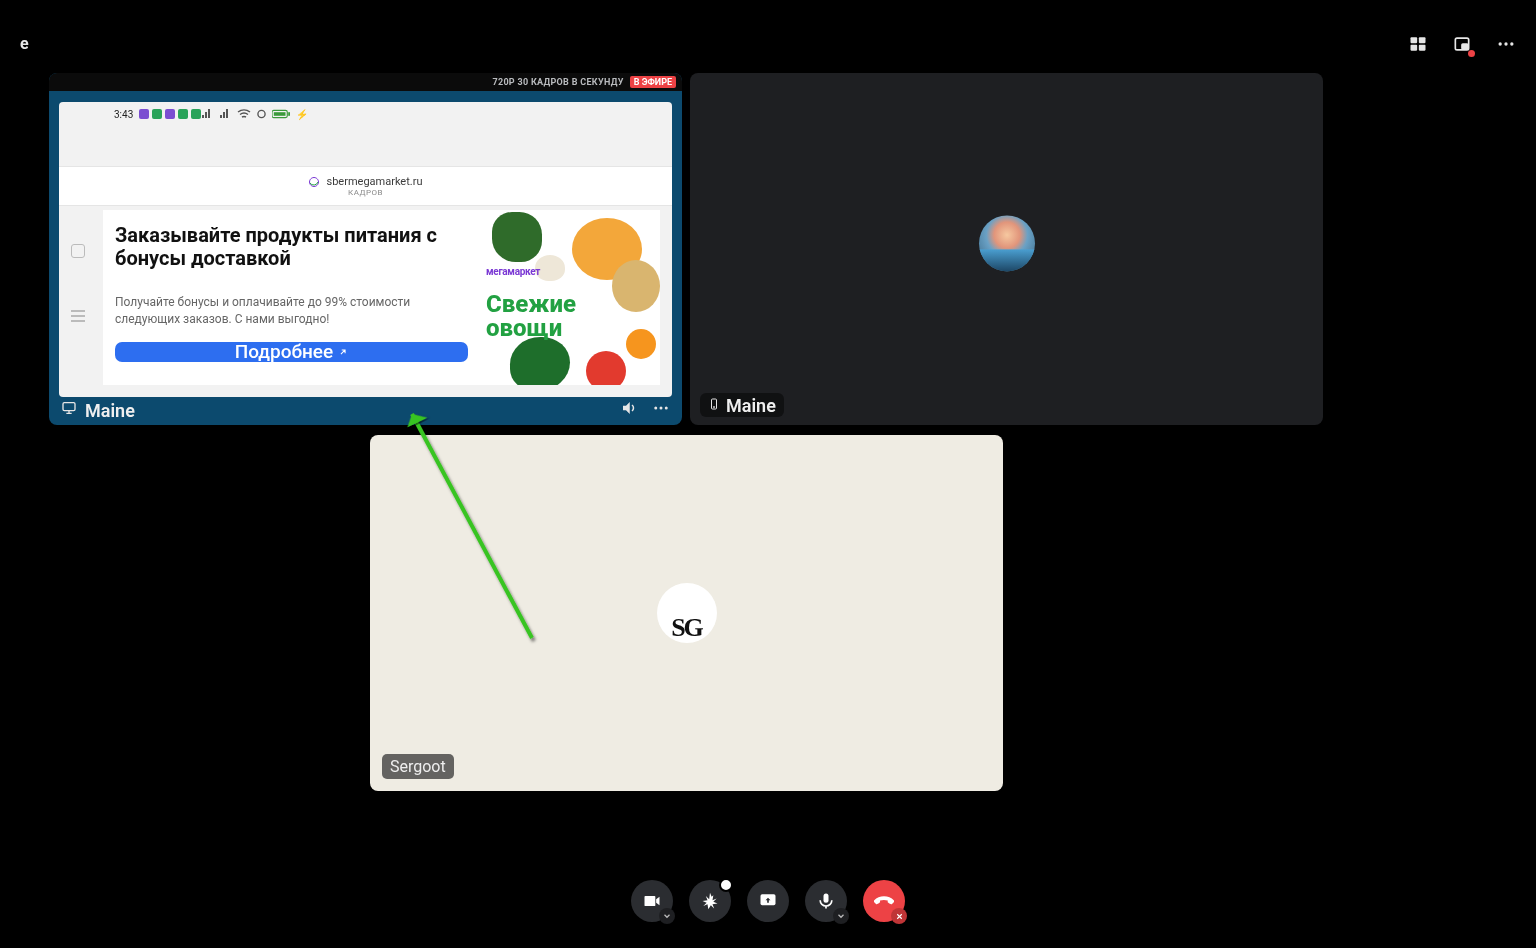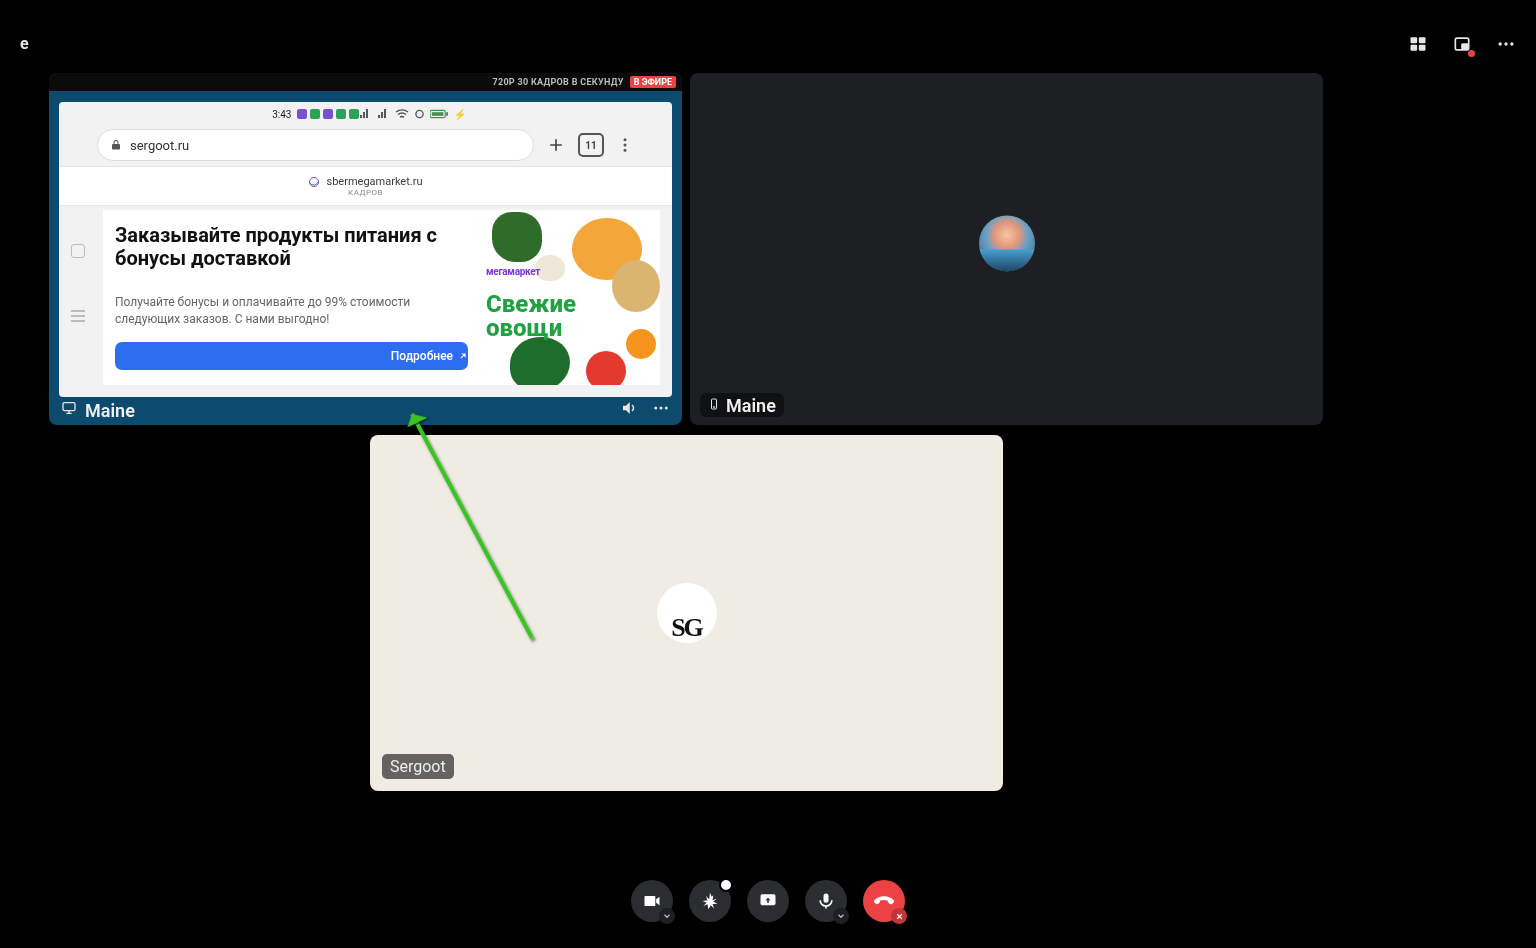--- a/index.html
+++ b/index.html
@@ -15,21 +15,21 @@
 .tile{position:absolute;background:#0f0f0f;border-radius:8px;overflow:hidden}
 .tile1{left:49px;top:73px;width:633px;height:352px;background:#0c4a6e}
 .tile2{left:690px;top:73px;width:633px;height:352px;background:#1e1f22}
 .tile3{left:370px;top:435px;width:633px;height:356px;background:#efece3}
 
 .t1-top{position:absolute;top:0;left:0;right:0;height:18px;background:#0b0b0b;display:flex;justify-content:flex-end;align-items:center;padding-right:6px;gap:6px}
 .t1-badge{font-size:9px;font-weight:700;color:#b9bbbe;letter-spacing:.3px}
 .t1-live{font-size:9px;font-weight:700;background:#ed4245;color:#fff;padding:1px 4px;border-radius:2px}
 
 .phone{position:absolute;left:10px;top:29px;width:613px;height:295px;background:#f2f2f2;border-radius:4px}
-.ph-status{position:absolute;top:4px;left:8px;right:0;height:16px;display:flex;justify-content:center;align-items:center;padding:0 55px 0 55px;font-size:10px;color:#222}
+.ph-status{position:absolute;top:4px;left:0;right:0;height:16px;display:flex;justify-content:flex-start;align-items:center;padding:0 55px 0 55px;font-size:10px;color:#222}
 .ph-time{display:flex;align-items:center;gap:6px}
 .mini-icons{display:flex;gap:3px}
 .mini{width:10px;height:10px;border-radius:2px;background:#7b4fd1}
 .mini.g{background:#2aa35a}
 .ph-net{display:flex;gap:6px;align-items:center;font-size:10px;color:#444}
 .ph-addr{position:absolute;top:26px;left:38px;right:38px;height:34px;display:flex;align-items:center;gap:12px}
 .addr-box{flex:1;height:30px;background:#fff;border:1px solid #ddd;border-radius:16px;display:flex;align-items:center;padding:0 12px;gap:8px}
 .addr-text{font-size:13px;color:#333}
 .addr-plus,.addr-tabs,.addr-menu{color:#444;display:flex;align-items:center;justify-content:center}
 .addr-tabs{width:22px;height:20px;border:2px solid #555;border-radius:5px;font-size:10px;font-weight:700}
@@ -41,21 +41,21 @@
 .ph-dots3{position:absolute;left:48px;top:74px;color:#666}
 .ph-close{position:absolute;right:14px;top:74px;color:#555}
 .ph-left-ico1{position:absolute;left:12px;top:142px;width:12px;height:12px;border:1.5px solid #bbb;border-radius:3px}
 .ph-left-ico2{position:absolute;left:12px;top:208px;display:flex;flex-direction:column;gap:3px}
 .ph-left-ico2 div{width:14px;height:2px;background:#bbb}
 
 .ad-wrap{position:absolute;top:108px;left:44px;right:12px;bottom:12px;background:#fff;display:flex}
 .ad-lhs{flex:1;padding:14px 12px 6px 12px}
 .ad-h{font-size:20px;font-weight:700;color:#111;line-height:1.15}
 .ad-p{font-size:12px;color:#666;margin-top:24px;line-height:1.4}
-.ad-btn{margin-top:14px;height:28px;background:#2d6ef0;border-radius:7px;display:flex;align-items:center;justify-content:flex-end;color:#fff;font-size:12px;font-weight:500;gap:5px}
+.ad-btn{margin-top:14px;height:20px;background:#2d6ef0;border-radius:7px;display:flex;align-items:center;justify-content:center;color:#fff;font-size:19px;font-weight:500;gap:5px}
 .ad-rhs{width:180px;position:relative;overflow:hidden}
 .veg{position:absolute;border-radius:50%}
 .veg.pump{background:#f3a73a;width:70px;height:62px;right:18px;top:8px}
 .veg.broc{background:#2f6b2a;width:50px;height:50px;left:12px;top:2px;border-radius:40% 45% 42% 47%}
 .veg.garlic{background:#eee7d8;width:30px;height:26px;left:55px;top:45px;border-radius:50% 50% 45% 45%}
 .veg.pot{background:#d9b56f;width:48px;height:52px;right:0px;top:50px}
 .veg.leaf{background:#1e6e2b;width:60px;height:54px;left:30px;bottom:-6px;border-radius:52% 48% 55% 42%}
 .veg.tom{background:#e23a2e;width:40px;height:40px;right:34px;bottom:-6px}
 .veg.pep{background:#f6951e;width:30px;height:30px;right:4px;bottom:26px}
 .mm-logo{position:absolute;left:6px;top:56px;font-size:10px;color:#7b39d4;font-weight:700;letter-spacing:-.3px}
@@ -150,41 +150,20 @@
             </svg>
           <svg width="18" height="10" viewBox="0 0 20 10">
               <rect x="0" y="1" width="17" height="8" rx="2" fill="none" stroke="#3a9a3a" stroke-width="1.3"></rect>
               <rect x="2" y="3" width="13" height="4" fill="#3a9a3a"></rect>
               <rect x="18" y="3" width="2" height="4" fill="#3a9a3a"></rect>
             </svg>
           <span style="font-weight:700;color:#555">⚡</span>
         </div>
       </div>
 
-      <div class="ph-addr">
-        <div class="addr-box">
-          <span><svg width="12" height="12" viewBox="0 0 24 24" fill="#555">
-                <path d="M12 2a5 5 0 0 0-5 5v3H6a2 2 0 0 0-2 2v7a2 2 0 0 0 2 2h12a2 2 0 0 0 2-2v-7a2 2 0 0 0-2-2h-1V7a5 5 0 0 0-5-5zm-3 5a3 3 0 1 1 6 0v3H9z"></path>
-              </svg></span>
-          <span class="addr-text">sergoot.ru</span>
-        </div>
-        <div class="addr-plus">
-            <svg width="20" height="20" viewBox="0 0 24 24" stroke="#444" stroke-width="2" fill="none">
-              <path d="M12 5v14M5 12h14"></path>
-            </svg>
-          </div>
-        <div class="addr-tabs" style="color:#444">11</div>
-        <div class="addr-menu">
-            <svg width="18" height="18" viewBox="0 0 24 24" fill="#555">
-              <circle cx="12" cy="5" r="2"></circle>
-              <circle cx="12" cy="12" r="2"></circle>
-              <circle cx="12" cy="19" r="2"></circle>
-            </svg>
-          </div>
-      </div>
 
       <div class="ph-back"><svg width="14" height="14" viewBox="0 0 24 24" fill="none" stroke="#aaa" stroke-width="2.5">
             <path d="M15 4l-8 8 8 8"></path>
           </svg></div>
       <div class="ph-dots3"><svg width="14" height="14" viewBox="0 0 24 24" fill="#666">
             <circle cx="12" cy="5" r="1.8"></circle>
             <circle cx="12" cy="12" r="1.8"></circle>
             <circle cx="12" cy="19" r="1.8"></circle>
           </svg></div>
       <div class="ph-close"><svg width="14" height="14" viewBox="0 0 24 24" stroke="#555" stroke-width="2.2" fill="none">

